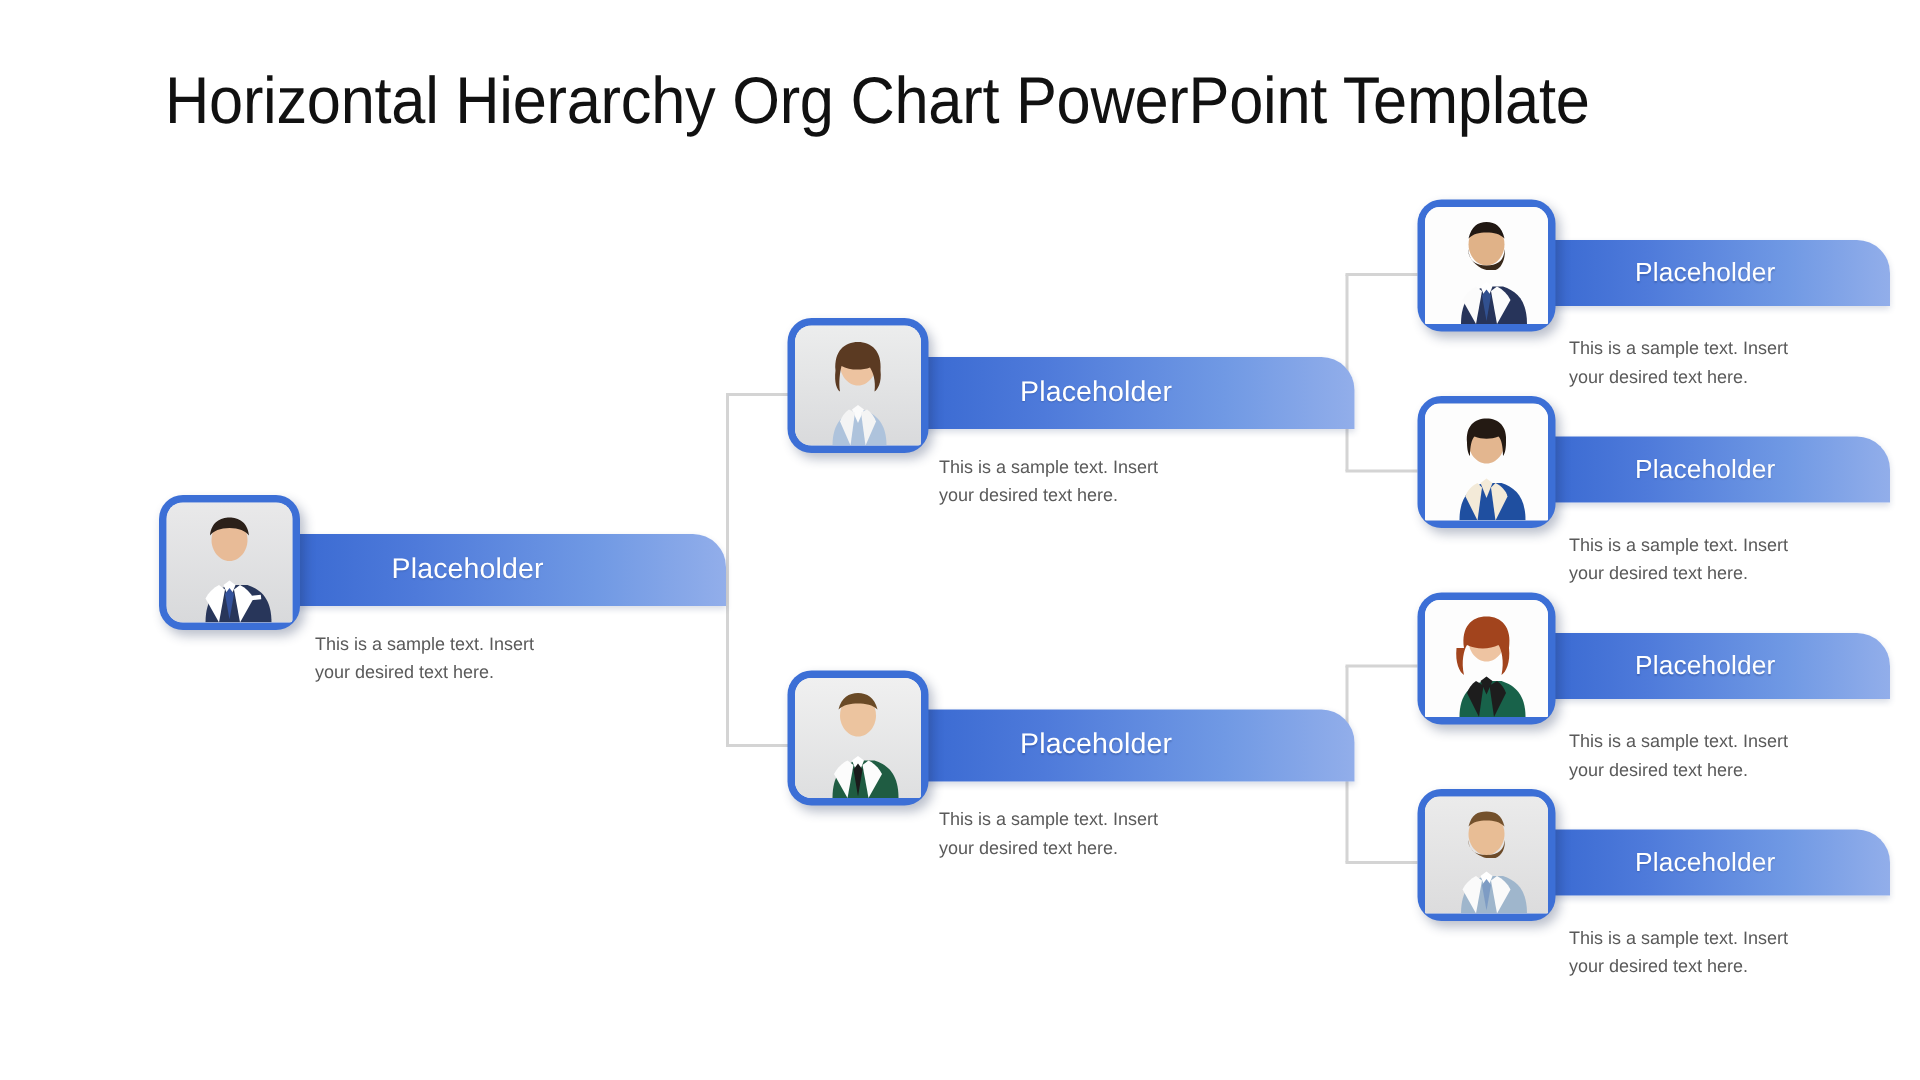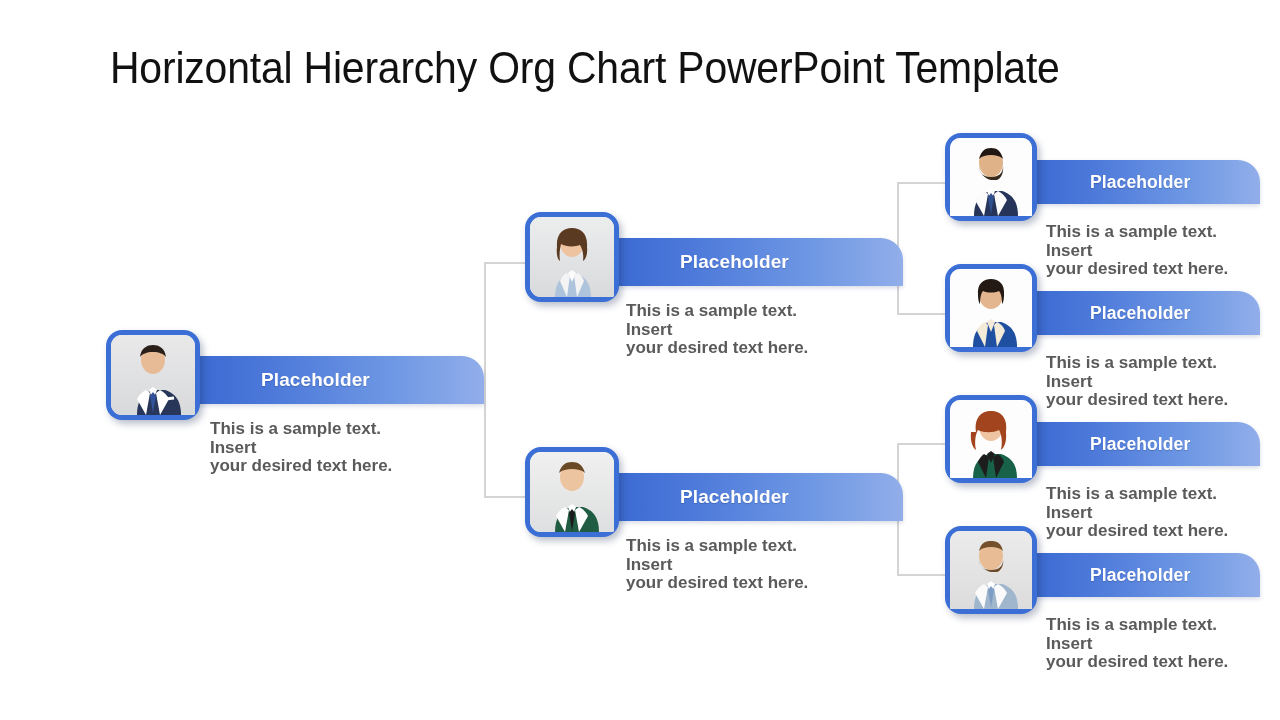--- a/index.html
+++ b/index.html
@@ -27,21 +27,21 @@
   .node{position:absolute;}
 
   .bar{
     position:absolute;
     background:linear-gradient(to right,#3a6ad2 0%,#4e7ada 28%,#7099e4 70%,#92aeea 100%);
     border-radius:0 22px 0 0;
     box-shadow:0 2px 4px rgba(40,60,110,.18);
   }
   .bar-label{
     position:absolute;left:0;top:50%;transform:translateY(-50%);
-    color:#ffffff;font-weight:700;letter-spacing:.1px;
+    color:#ffffff;font-weight:400;letter-spacing:.1px;
     white-space:nowrap;text-shadow:0 1px 1px rgba(20,40,90,.25);
   }
 
   
   .frame{
     position:absolute;
     background:#3c6fd6;
     border-radius:16px 16px 16px 16px;
     box-shadow:3px 4px 7px rgba(30,45,85,.30);
     overflow:hidden;
@@ -52,23 +52,22 @@
     overflow:hidden;
     background:#ededed;
   }
   .frame.sq .inner{border-radius:10px 10px 1px 1px;}
   .photo{position:absolute;inset:0;overflow:hidden;}
   .photo svg{display:block;width:100%;height:100%;}
 
   .caption{
     position:absolute;
     color:#5a5a5a;
-    font-size:17px;line-height:18.5px;
+    font-size:12px;line-height:18.5px;
     white-space:pre-line;
-    font-weight:bold;
   }
 </style>
 </head>
 <body>
 
 <div id="slide">
 
   <div class="title">Horizontal Hierarchy Org Chart PowerPoint Template</div>
 
   <div class="conn h" style="left:378px;top:380px;width:60px;"></div>

